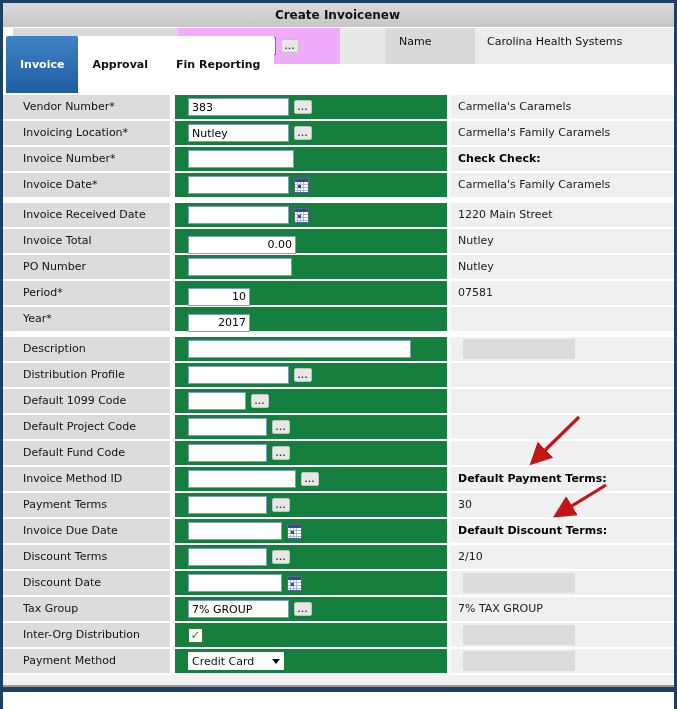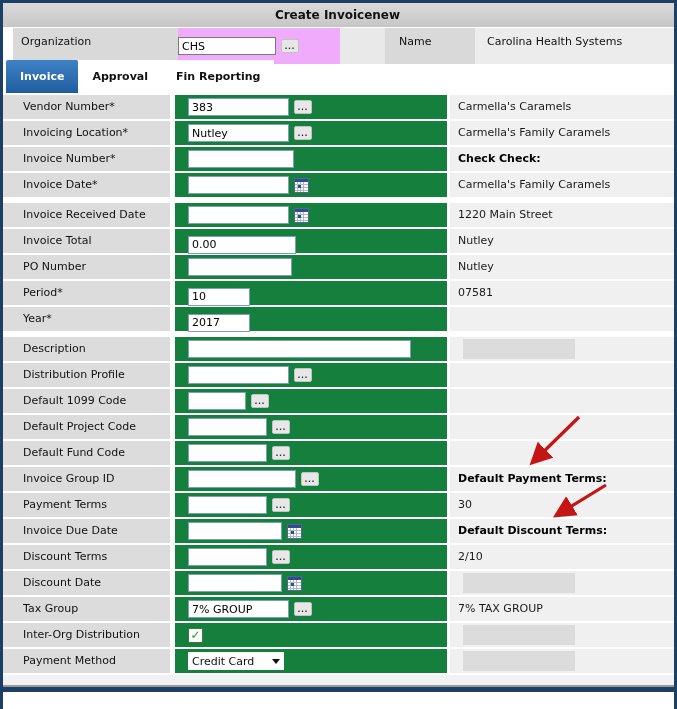--- a/index.html
+++ b/index.html
@@ -32,21 +32,21 @@
   .orgrow .nlabel{width:90px;background:#d9d9d9;padding-left:14px;box-sizing:border-box;}
   .orgrow .ovalue{flex:1;background:#ececec;padding-left:12px;}
   .org-input{
     width:90px;height:16px;border:1px solid #7a7a7a;background:#fff;
     font:11px "DejaVu Sans",sans-serif;padding:0 3px;outline:none;
   }
   .gap-h{height:4px;background:#fff;}
   
   .tabbar{height:25px;background:#fff;display:flex;align-items:flex-end;padding-left:3px;}
   .tab{
-    height:25px;line-height:25px;padding:4px 14px;font-weight:bold;font-size:11px;
+    height:25px;line-height:25px;padding:16px 14px;font-weight:bold;font-size:11px;
     background:#fff;color:#111;cursor:default;
   }
   .tab.active{
     background:linear-gradient(#3f82c6,#1f5da0);
     color:#fff;border-radius:2px 2px 0 0;
   }
   .tabgap{height:2px;background:#fff;}
   
   .form{background:#fff;}
   .row{height:24px;border-bottom:2px solid #fff;display:flex;}
@@ -56,21 +56,21 @@
   .c-input{width:272px;background:#15803d;padding-left:13px;box-sizing:border-box;display:flex;align-items:center;}
   .c-g2{width:3px;background:#fff;}
   .c-value{flex:1;background:#f0f0f0;padding-left:8px;box-sizing:border-box;line-height:24px;}
   .c-value .vtext{color:#1a1a1a;}
   .c-value .vbold{font-weight:bold;color:#000;}
   .vbox{margin-top:2px;margin-left:5px;width:112px;height:20px;background:#dcdcdc;}
   .ctl{
     height:16px;border:1px solid #7f9db9;background:#fff;
     font:11px "DejaVu Sans",sans-serif;padding:0 3px;outline:none;box-sizing:content-box;
   }
-  .ctl.r{text-align:left;margin-top:7px;}
+  .ctl.r{text-align:right;margin-top:7px;}
   .lookup{
     margin-left:5px;width:18px;height:14px;
     background:#e7e7e7;border:1px solid #c2c2c2;border-radius:2px;
     font-size:9px;font-weight:bold;line-height:8px;letter-spacing:1px;
     color:#222;padding:0;cursor:pointer;
   }
   .calbtn{margin-left:5px;width:15px;height:15px;padding:0;border:0;background:transparent;cursor:pointer;}
   
   .sel{display:flex;height:18px;border:1px solid #7f9db9;background:#fff;align-items:center;}
   .sel-text{padding:0 4px;white-space:nowrap;}
@@ -285,21 +285,21 @@
         <div class="c-label">Default Fund Code</div>
         <div class="c-g1"></div>
         <div class="c-input">
           <input class="ctl" style="width: 71px;">
           <button class="lookup">...</button>
         </div>
         <div class="c-g2"></div>
         <div class="c-value"></div>
       </div>
       <div class="row">
-        <div class="c-label">Invoice Group ID</div>
+        <div class="c-label">Invoice Method ID</div>
         <div class="c-g1"></div>
         <div class="c-input">
           <input class="ctl" style="width: 100px;">
           <button class="lookup">...</button>
         </div>
         <div class="c-g2"></div>
         <div class="c-value"><span class="vbold">Default Payment Terms:</span></div>
       </div>
       <div class="row">
         <div class="c-label">Payment Terms</div>

